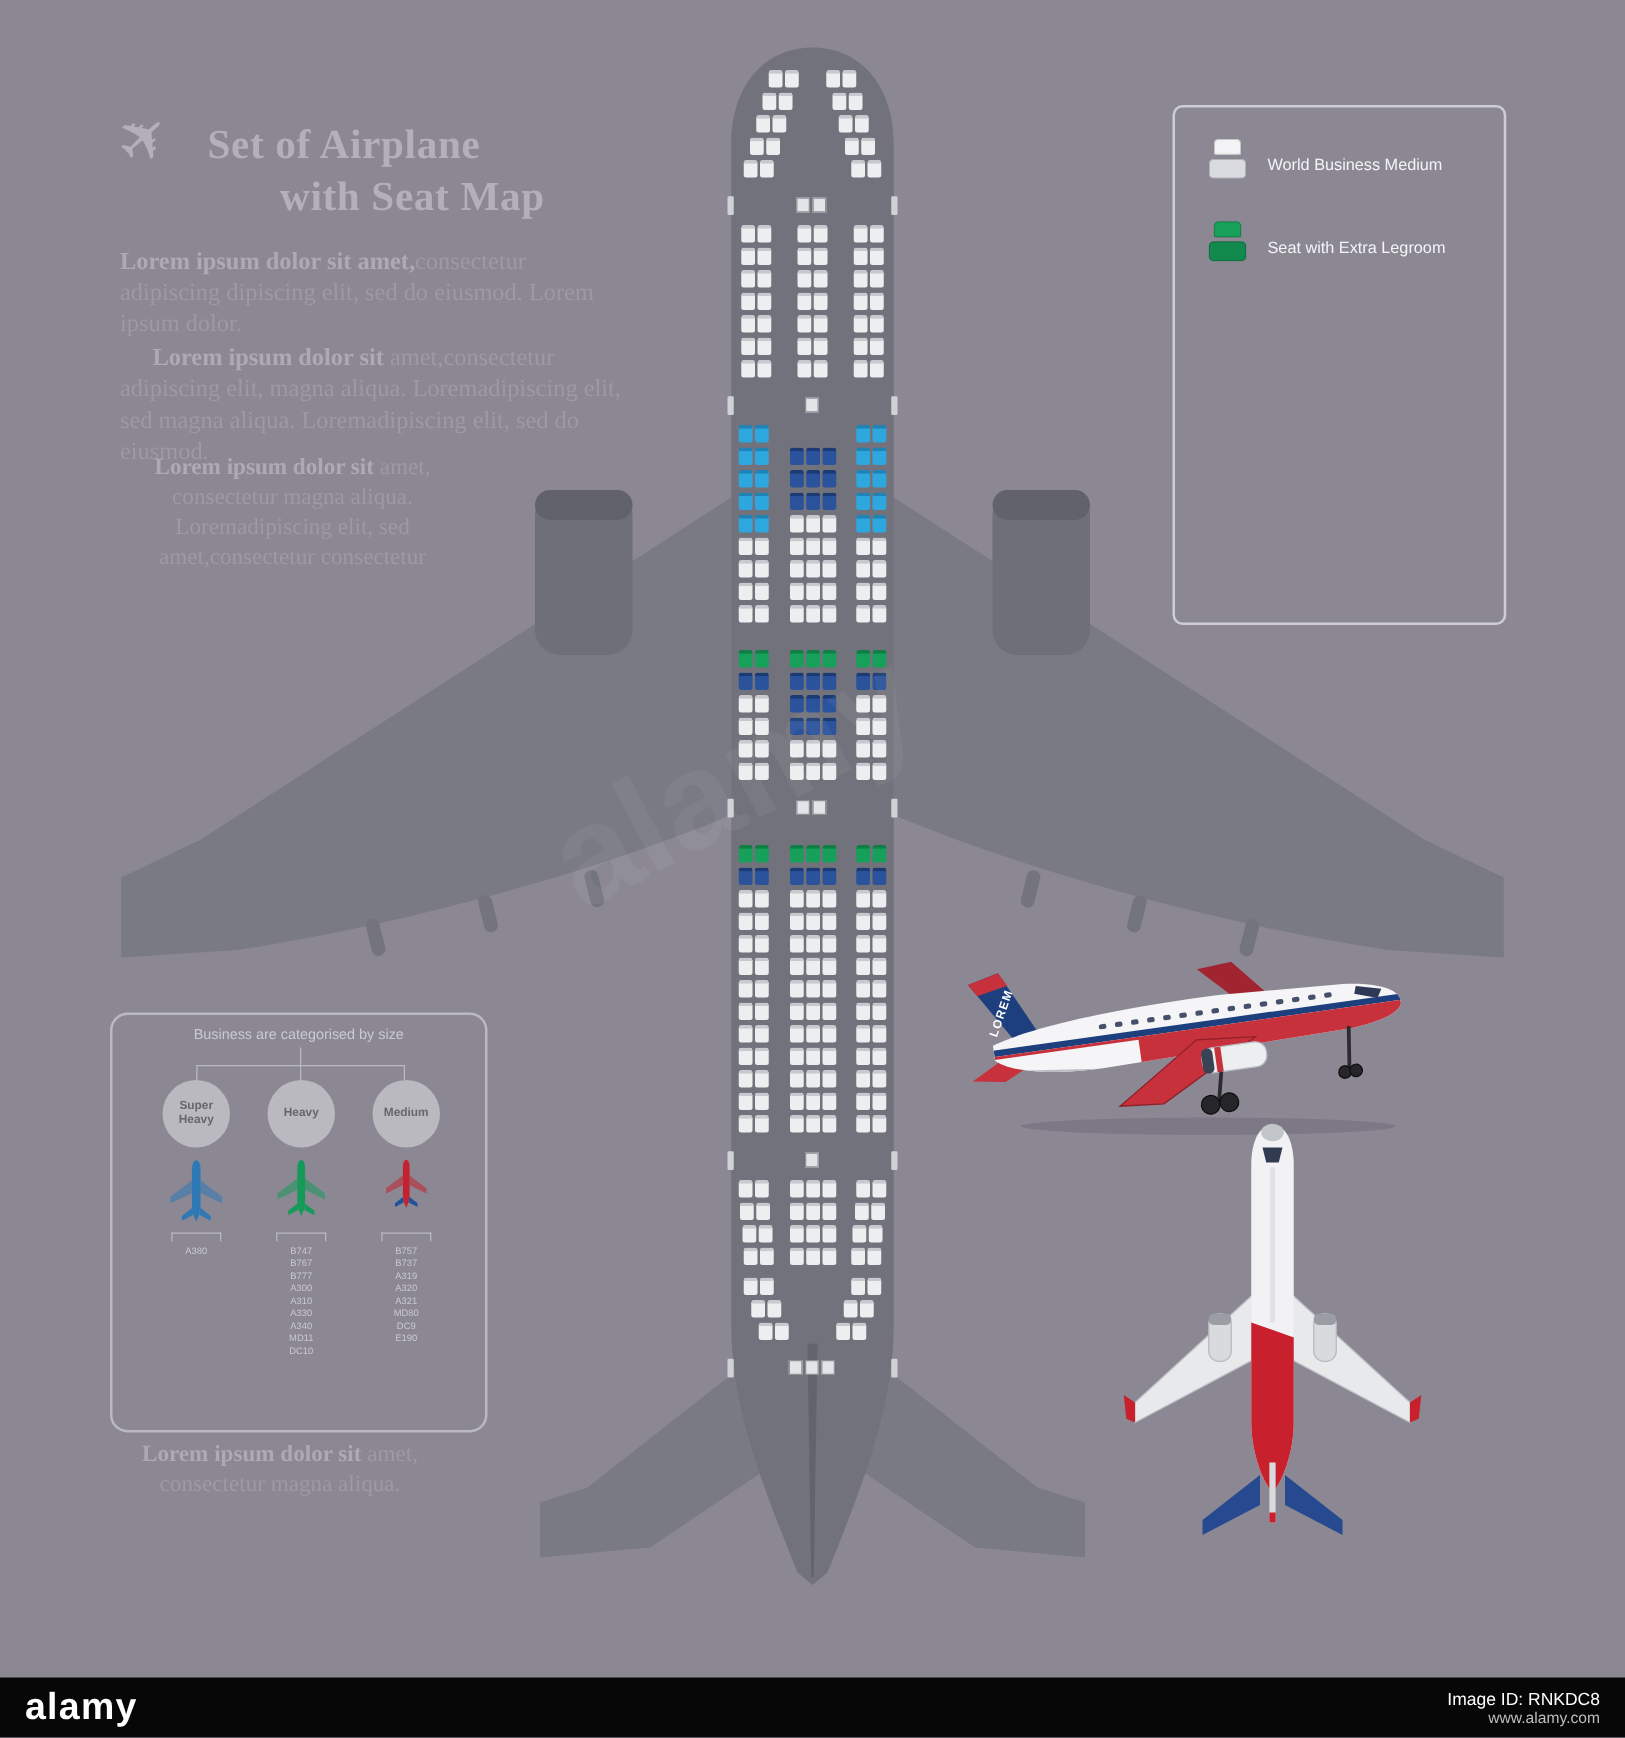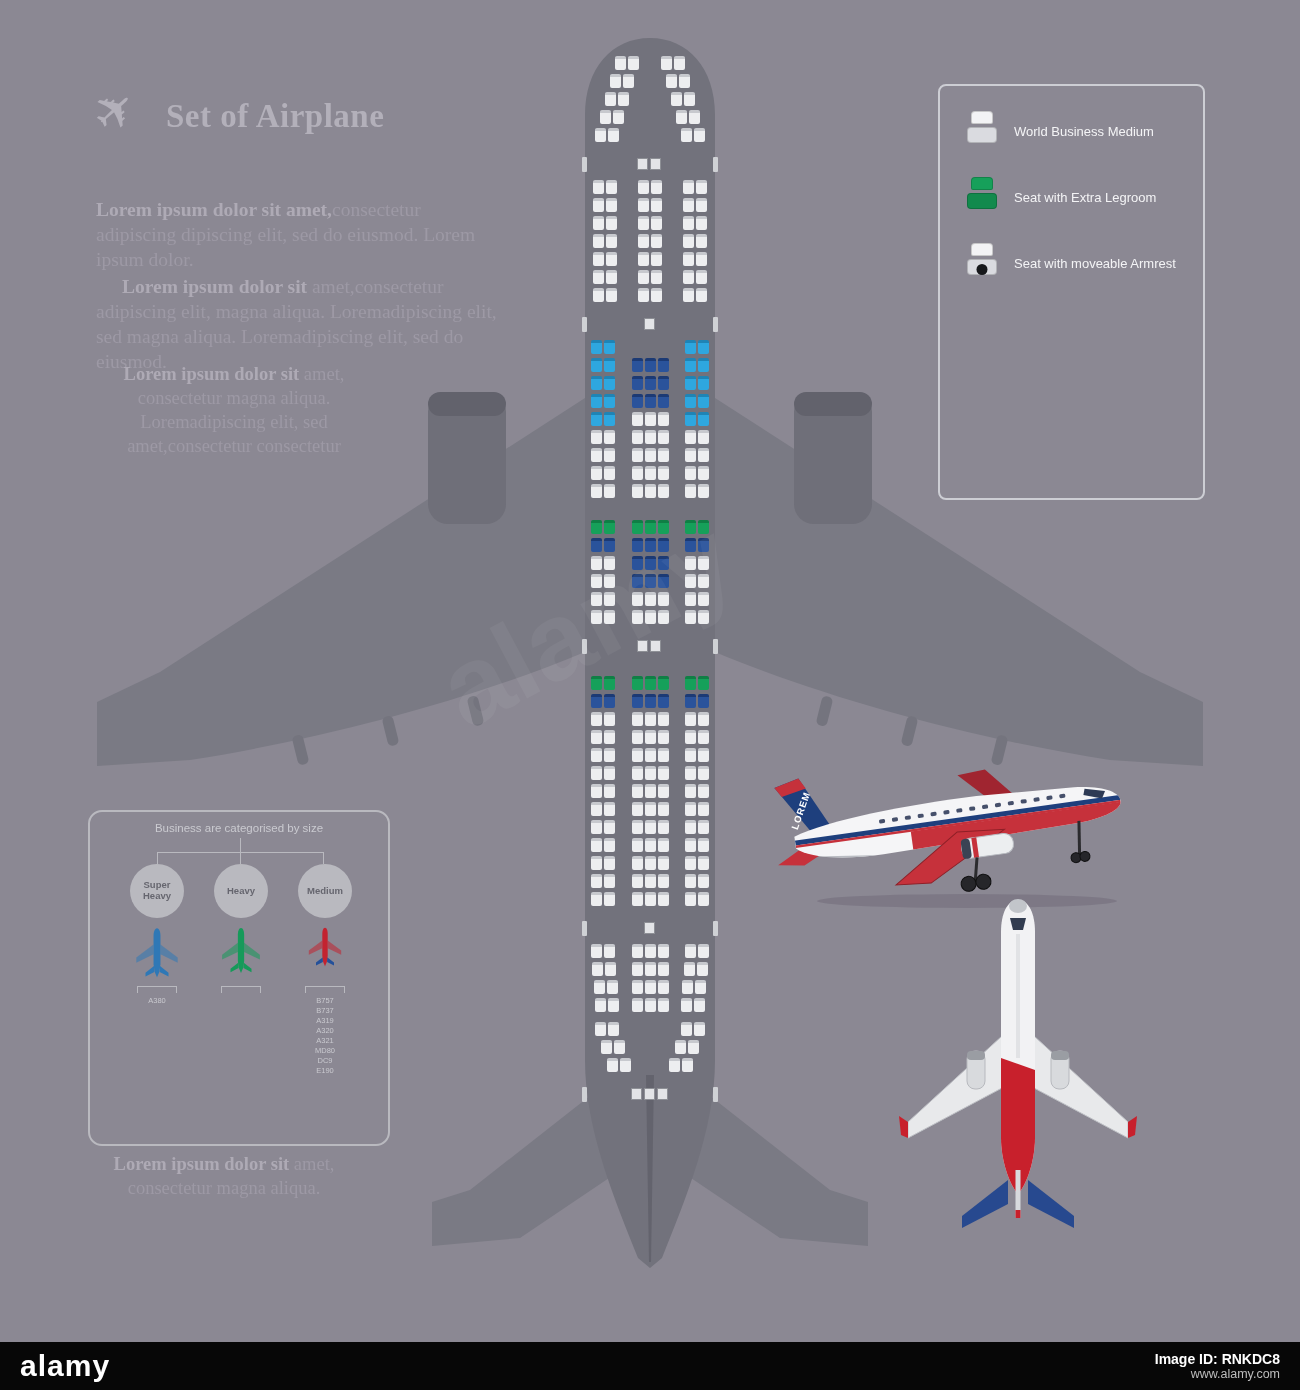--- a/index.html
+++ b/index.html
@@ -53,21 +53,21 @@
   .topplane{position:absolute;left:868px;top:888px;z-index:4;}
   
   .wm{position:absolute;left:430px;top:560px;font-size:110px;font-weight:bold;color:rgba(255,255,255,.05);
       transform:rotate(-28deg);font-family:"Liberation Sans",sans-serif;z-index:5;pointer-events:none;}
   
   .alamy-bar{position:absolute;left:0;top:1342px;width:1300px;height:48px;background:#070707;z-index:9;
              display:flex;align-items:center;justify-content:space-between;padding:0 20px;box-sizing:border-box;
              font-family:"Liberation Sans",sans-serif;}
   .alamy-logo{color:#fff;font-size:30px;font-weight:bold;letter-spacing:1px;}
   .alamy-right{text-align:right;}
-  .alamy-right .id{color:#fff;font-size:14px;font-weight:bold;}
+  .alamy-right .id{color:#fff;font-size:14px;font-weight:normal;}
   .alamy-right .url{color:#bdbdbd;font-size:12.5px;}
 </style>
 </head>
 <body>
 
 <div id="stage">
 
   <svg class="bigplane" width="1300" height="1390" viewBox="0 0 1300 1390">
 
     <path d="M585,398 L160,672 L97,702 L97,766 L190,760 C320,740 470,700 585,652 Z" fill="#7a7a84"></path>
@@ -409,20 +409,21 @@
       <div class="seat" style="left: 97px; top: 1002px; background: rgb(237, 238, 240); border-top-color: rgb(199, 201, 206);"></div>
       <div class="smdoor" style="top: 1031px; left: -3px;"></div>
       <div class="smdoor" style="top: 1031px; right: -3px;"></div>
       <div class="smlav" style="top: 1032px; left: 45.5px;"></div>
       <div class="smlav" style="top: 1032px; left: 58.5px;"></div>
       <div class="smlav" style="top: 1032px; left: 71.5px;"></div>
     </div>
 
   <div class="hdr-icon">✈</div>
   <div class="title-1">Set of Airplane</div>
+  <div class="title-2">with Seat Map</div>
 
   <div class="intro">
     <div><b>Lorem ipsum dolor sit amet,</b><span>consectetur adipiscing dipiscing elit, sed do eiusmod. Lorem ipsum dolor.</span></div>
     <div class="second"><b>Lorem ipsum dolor sit</b><span> amet,consectetur adipiscing elit, magna aliqua. Loremadipiscing elit, sed magna aliqua. Loremadipiscing elit, sed do eiusmod.</span></div>
   </div>
   <div class="intro2">
     <b>Lorem ipsum dolor sit</b><span> amet, consectetur magna aliqua. Loremadipiscing elit, sed amet,consectetur consectetur</span>
   </div>
 
   <div class="legend" id="legend">
@@ -432,28 +433,20 @@
           <div class="si-seat" style="background: rgb(218, 219, 224);"></div>
         </div>
         <div class="legend-label">World Business Medium</div>
       </div>
       <div class="legend-item">
         <div class="seat-icon">
           <div class="si-back" style="background: rgb(22, 160, 90);"></div>
           <div class="si-seat" style="background: rgb(18, 138, 77);"></div>
         </div>
         <div class="legend-label">Seat with Extra Legroom</div>
-      </div>
-      <div class="legend-item">
-        <div class="seat-icon">
-          <div class="si-back" style="background: rgb(243, 243, 245);"></div>
-          <div class="si-seat" style="background: rgb(218, 219, 224);"></div>
-          <div class="si-dot"></div>
-        </div>
-        <div class="legend-label">Seat with moveable Armrest</div>
       </div>
     </div>
 
   <div class="sizebox">
     <div class="sb-title">Business are categorised by size</div>
     <div class="sb-line" style="left:150px;top:26px;width:1px;height:14px;"></div>
     <div class="sb-line" style="left:67px;top:40px;width:167px;height:1px;"></div>
     <div class="sb-line" style="left:67px;top:40px;width:1px;height:12px;"></div>
     <div class="sb-line" style="left:150px;top:40px;width:1px;height:12px;"></div>
     <div class="sb-line" style="left:233px;top:40px;width:1px;height:12px;"></div>
@@ -475,20 +468,31 @@
         <div class="size-col" style="left: 106px;">
           <div class="size-circle">Heavy</div>
           <div class="mini-plane"><svg width="42" viewBox="0 0 60 72" xmlns="http://www.w3.org/2000/svg">
               <path d="M25.5,24 L3,41 L3,48 L25.5,37 Z" fill="#169a5a" opacity=".55"></path>
               <path d="M34.5,24 L57,41 L57,48 L34.5,37 Z" fill="#169a5a" opacity=".55"></path>
               <path d="M26.5,52 L15,61 L15,66 L26.5,60 Z" fill="#169a5a"></path>
               <path d="M33.5,52 L45,61 L45,66 L33.5,60 Z" fill="#169a5a"></path>
               <path d="M30,3 C27,3 25.5,8 25.5,13 L25.5,50 L27,60 L30,67 L33,60 L34.5,50 L34.5,13 C34.5,8 33,3 30,3 Z" fill="#169a5a"></path>
             </svg></div>
           <div class="bracket"></div>
+          <div class="models">
+            <div class="">B747</div>
+            <div class="">B767</div>
+            <div class="">B777</div>
+            <div class="">A300</div>
+            <div class="">A310</div>
+            <div class="">A330</div>
+            <div class="">A340</div>
+            <div class="">MD11</div>
+            <div class="">DC10</div>
+          </div>
         </div>
         <div class="size-col" style="left: 190px;">
           <div class="size-circle">Medium</div>
           <div class="mini-plane"><svg width="36" viewBox="0 0 60 72" xmlns="http://www.w3.org/2000/svg">
               <path d="M25.5,24 L3,41 L3,48 L25.5,37 Z" fill="#c32330" opacity=".55"></path>
               <path d="M34.5,24 L57,41 L57,48 L34.5,37 Z" fill="#c32330" opacity=".55"></path>
               <path d="M26.5,52 L15,61 L15,66 L26.5,60 Z" fill="#24509a"></path>
               <path d="M33.5,52 L45,61 L45,66 L33.5,60 Z" fill="#24509a"></path>
               <path d="M30,3 C27,3 25.5,8 25.5,13 L25.5,50 L27,60 L30,67 L33,60 L34.5,50 L34.5,13 C34.5,8 33,3 30,3 Z" fill="#c32330"></path>
             </svg></div>

